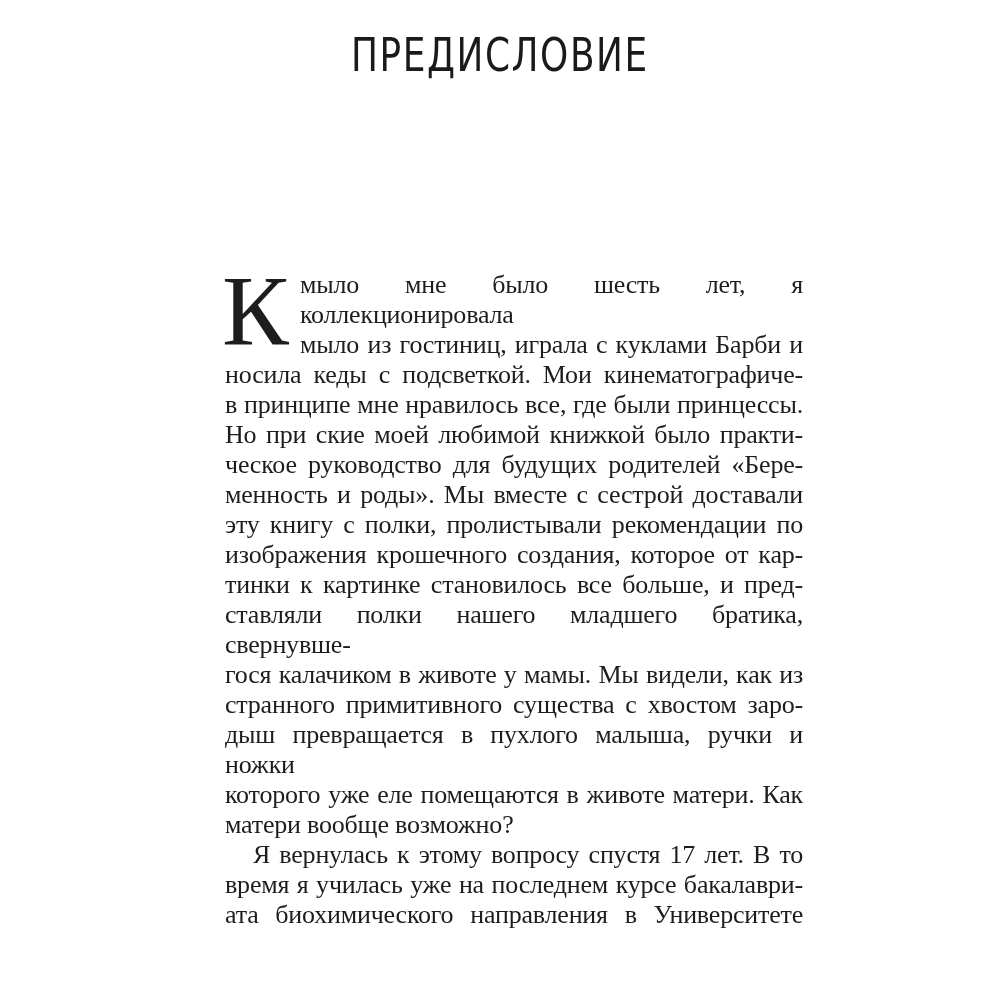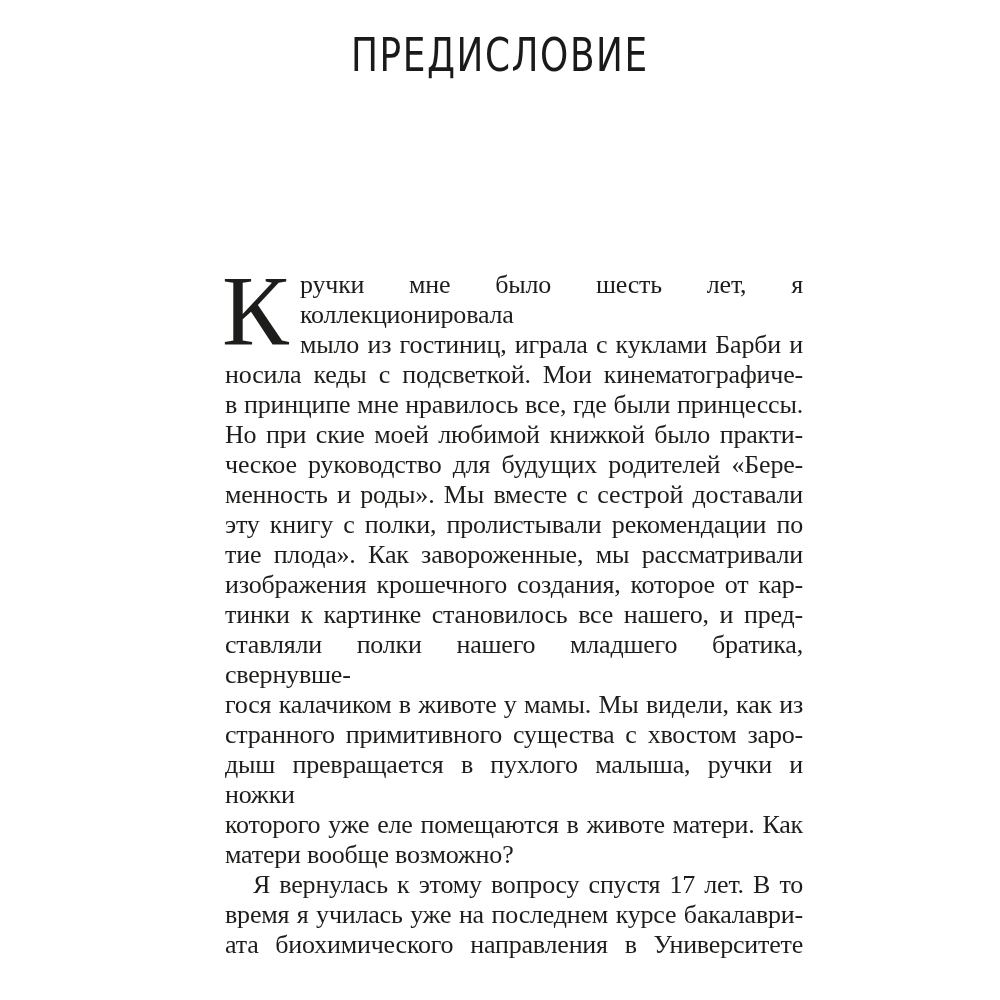--- a/index.html
+++ b/index.html
@@ -75,31 +75,30 @@
 
 <div class="page">
 
   <div class="chapter-title">
     <span class="chapter-title-text">ПРЕДИСЛОВИЕ</span>
   </div>
 
   <div class="body-block">
     <span class="drop-cap">К</span>
     <div id="lines">
-        <div class="line dc">ручки мне было шесть лет, я коллекционировала</div>
+        <div class="line dc">мыло мне было шесть лет, я коллекционировала</div>
         <div class="line dc">мыло из гостиниц, играла с куклами Барби и</div>
         <div class="line">носила кеды с подсветкой. Мои кинематографиче-</div>
         <div class="line">в принципе мне нравилось все, где были принцессы.</div>
         <div class="line">Но при ские моей любимой книжкой было практи-</div>
         <div class="line">ческое руководство для будущих родителей «Бере-</div>
         <div class="line">менность и роды». Мы вместе с сестрой доставали</div>
         <div class="line">эту книгу с полки, пролистывали рекомендации по</div>
-        <div class="line">тие плода». Как завороженные, мы рассматривали</div>
         <div class="line">изображения крошечного создания, которое от кар-</div>
-        <div class="line">тинки к картинке становилось все нашего, и пред-</div>
+        <div class="line">тинки к картинке становилось все больше, и пред-</div>
         <div class="line">ставляли полки нашего младшего братика, свернувше-</div>
         <div class="line">гося калачиком в животе у мамы. Мы видели, как из</div>
         <div class="line">странного примитивного существа с хвостом заро-</div>
         <div class="line">дыш превращается в пухлого малыша, ручки и ножки</div>
         <div class="line">которого уже еле помещаются в животе матери. Как</div>
         <div class="line end">матери вообще возможно?</div>
         <div class="line ind">Я вернулась к этому вопросу спустя 17 лет. В то</div>
         <div class="line">время я училась уже на последнем курсе бакалаври-</div>
         <div class="line">ата биохимического направления в Университете</div>
       </div>

